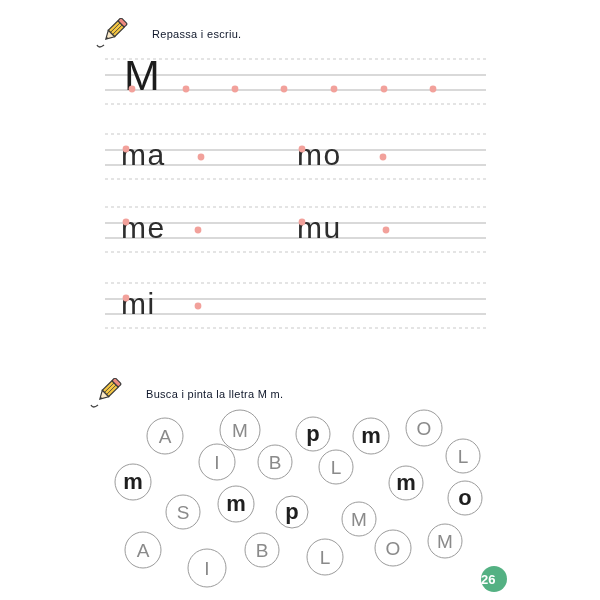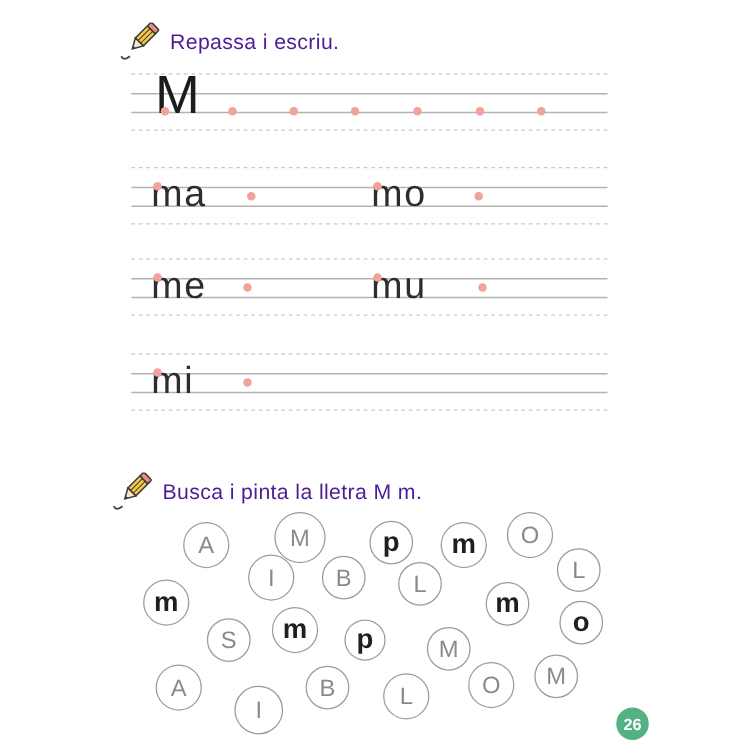--- a/index.html
+++ b/index.html
@@ -1,30 +1,30 @@
 <!DOCTYPE html>
 <html><head>
 <meta charset="utf-8">
 <style>
   html,body{margin:0;padding:0;background:#ffffff;}
   .page{position:relative;width:600px;height:600px;background:#ffffff;overflow:hidden;
         font-family:"Liberation Sans", sans-serif;}
   .header{position:absolute;display:flex;align-items:center;height:32px;}
-  .header .htext{font-size:17px;color:#4c1d95;margin-left:6px;letter-spacing:0.3px;}
+  .header .htext{font-size:11px;color:#0f172a;margin-left:22px;letter-spacing:0.3px;}
   .header1{top:18px;left:94px;}
   .header2{top:378px;left:88px;}
   #canvas{position:absolute;left:0;top:0;}
   .sline{stroke-width:1.2;fill:none;}
   .dline{stroke-width:1;fill:none;stroke-dasharray:3 3;}
   .bigletter{letter-spacing:0;}
   .syll{letter-spacing:1.5px;}
   .upper{text-anchor:middle;font-weight:normal;}
   .lower{text-anchor:middle;font-weight:bold;}
   .badge{position:absolute;left:481px;top:566px;width:26px;height:26px;border-radius:50%;
-         display:flex;align-items:center;justify-content:center;margin-left:12px;}
+         display:flex;align-items:center;}
   .badge span{color:#ffffff;font-size:13px;font-weight:bold;}
 </style>
 </head>
 <body>
 
 <div class="page" style="background: rgb(255, 255, 255);">
 
   <div class="header header1">
     <svg width="36" height="32" viewBox="0 0 36 32">
       <g transform="translate(21,12) rotate(45)">

